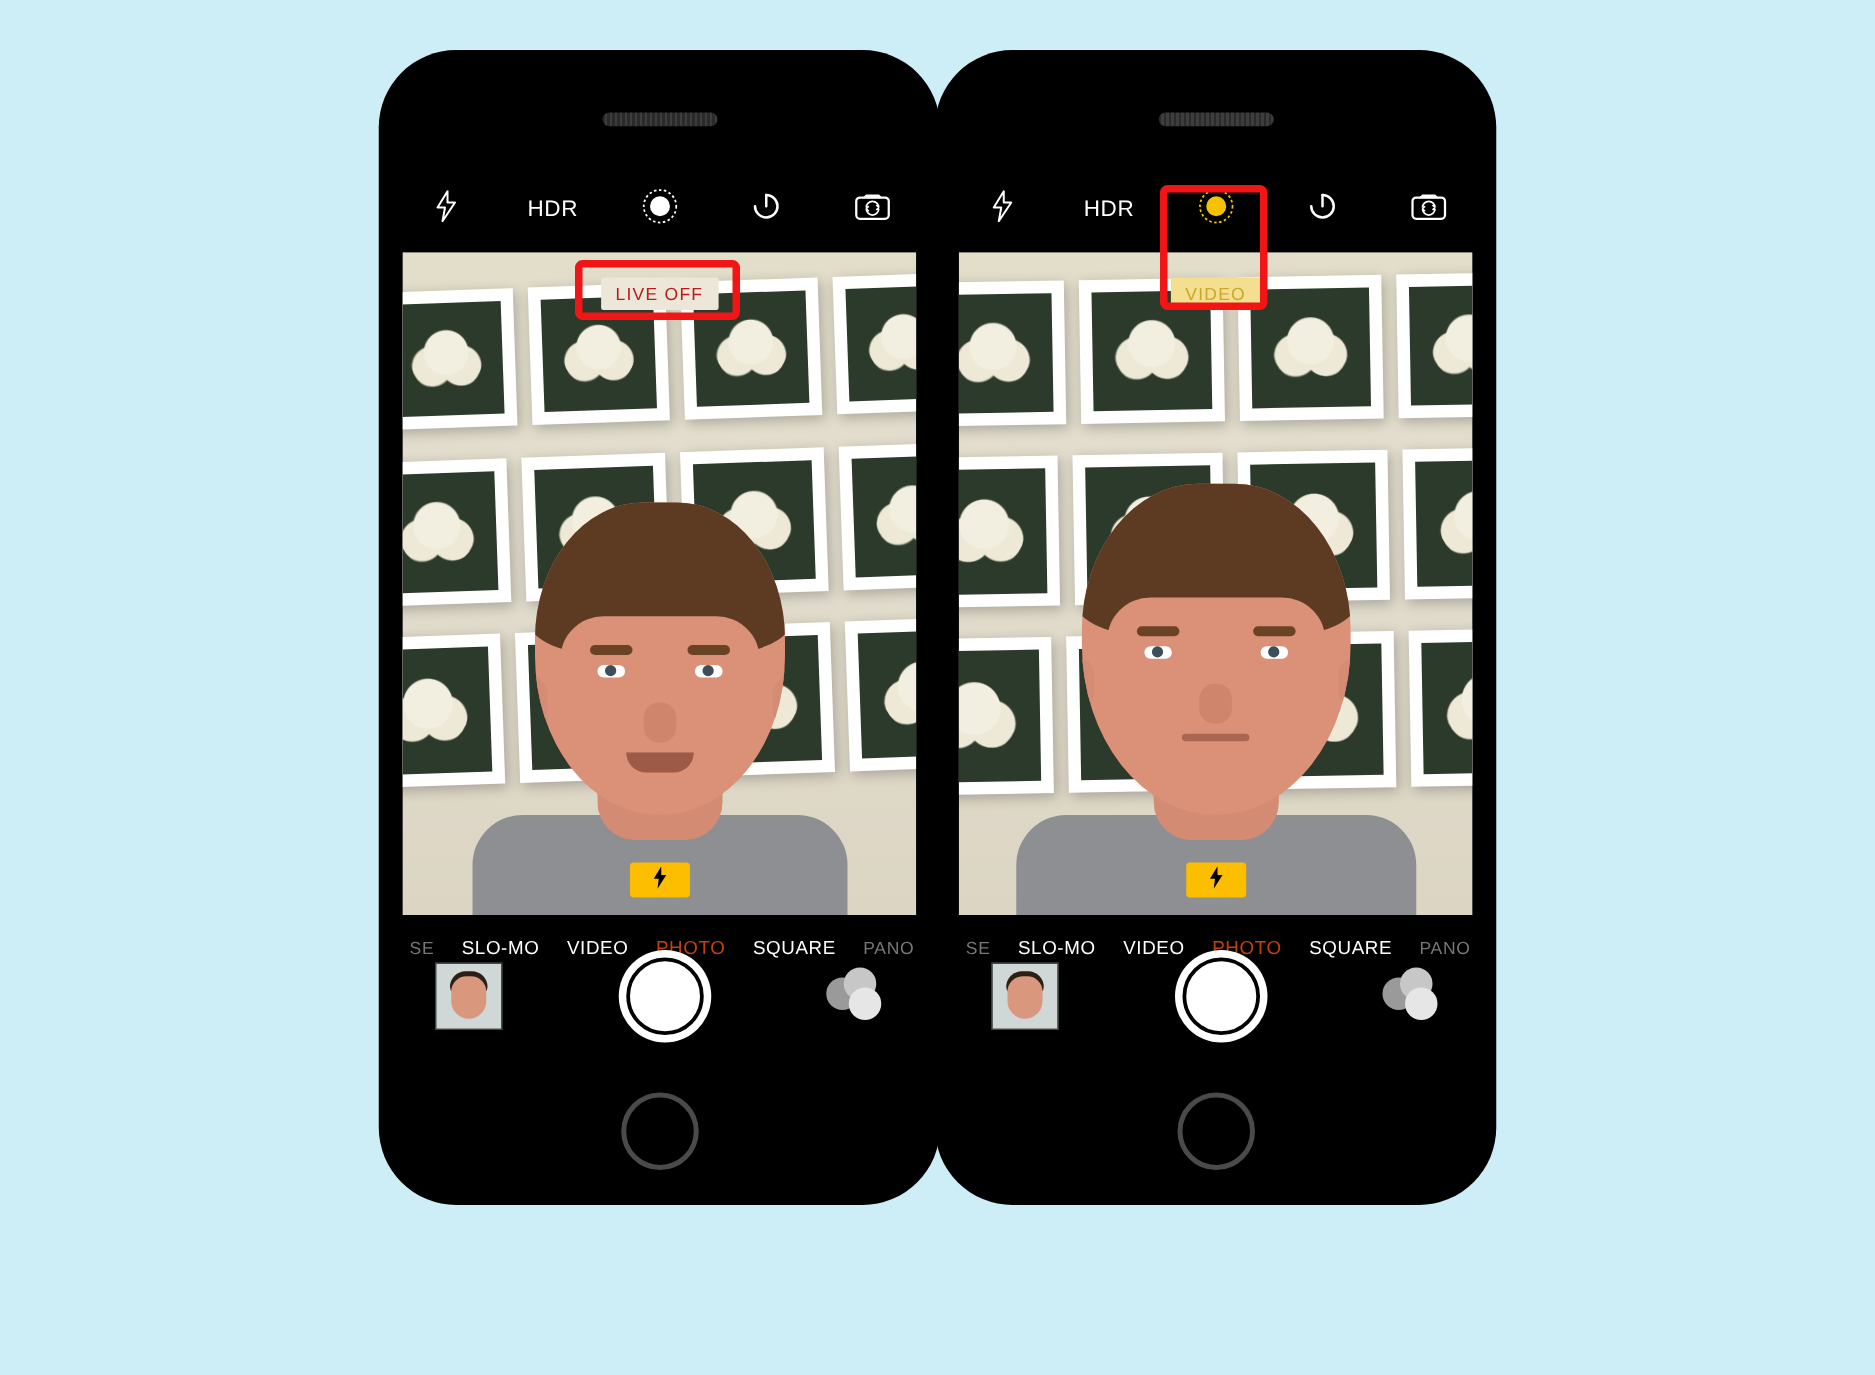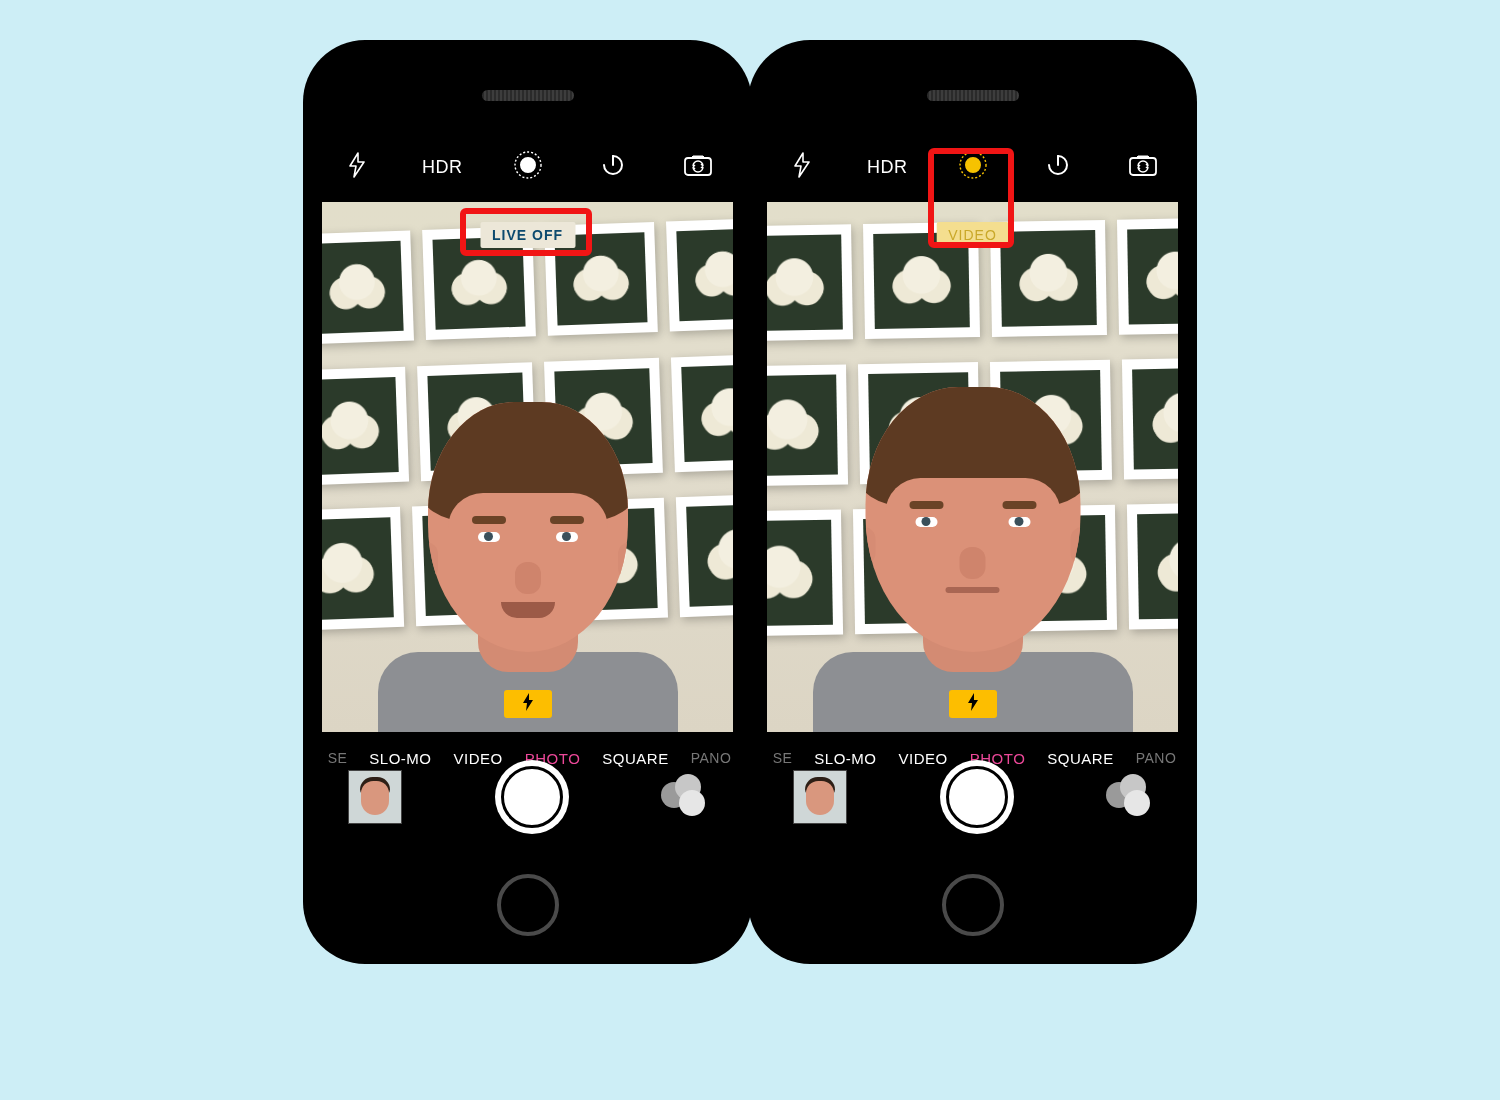--- a/index.html
+++ b/index.html
@@ -119,21 +119,21 @@
   .mouth{position:absolute;left:50%;transform:translateX(-50%);top:200px;width:54px;height:16px;background:#9c5a47;border-radius:0 0 30px 30px;}
   .mouth.closed{height:6px;border-radius:4px;background:#a96653;}
   .ear{position:absolute;width:24px;height:38px;background:#d68c74;border-radius:14px;top:140px;}
   .ear.l{left:-14px;} .ear.r{right:-14px;}
 
   .live-badge {
     position:absolute; top:20px; left:50%; transform:translateX(-50%);
     padding:5px 12px; font-size:14px; font-weight:500; letter-spacing:1px;
     border-radius:2px;
   }
-  .live-badge.off { background:#ece7d8; color:#0c4a6e;font-weight:bold; }
+  .live-badge.off { background:#ece7d8; color:#b91c1c; }
   .live-badge.on  { background:#f4de8f; color:#c9a82a; }
 
   .flash-badge {
     position:absolute; bottom:14px; left:50%; transform:translateX(-50%);
     width:48px; height:28px; background:#fdbe00; border-radius:3px;
     display:flex;align-items:center;justify-content:center;
   }
   .flash-badge svg{width:12px;height:18px;}
 
   .highlight-box {
@@ -141,21 +141,21 @@
   }
 
   .modes {
     position:absolute; left:0; right:0; top:605px; height:42px;
     display:flex; align-items:center; justify-content:center; gap:22px;
     color:#fff; font-size:15px; letter-spacing:0.5px;
     overflow:hidden;
     padding-left:4px;
   }
   .modes .mode.edge { color:#777; font-size:14px; }
-  .modes .mode.active { color:#ec4899; font-weight:500; }
+  .modes .mode.active { color:#c2410c; font-weight:500; }
 
   .controls {
     position:absolute; left:0; right:0; bottom:0; height:110px;
     display:flex; align-items:center; justify-content:space-between;
     padding: 0 26px;
   }
   .thumb {
     width:54px; height:54px; background:#333; border:1px solid #444; position:relative; overflow:hidden;
   }
   .thumb .mini-head{position:absolute;left:50%;top:20%;transform:translateX(-50%);width:28px;height:34px;background:#d9977e;border-radius:14px 14px 16px 16px;}

